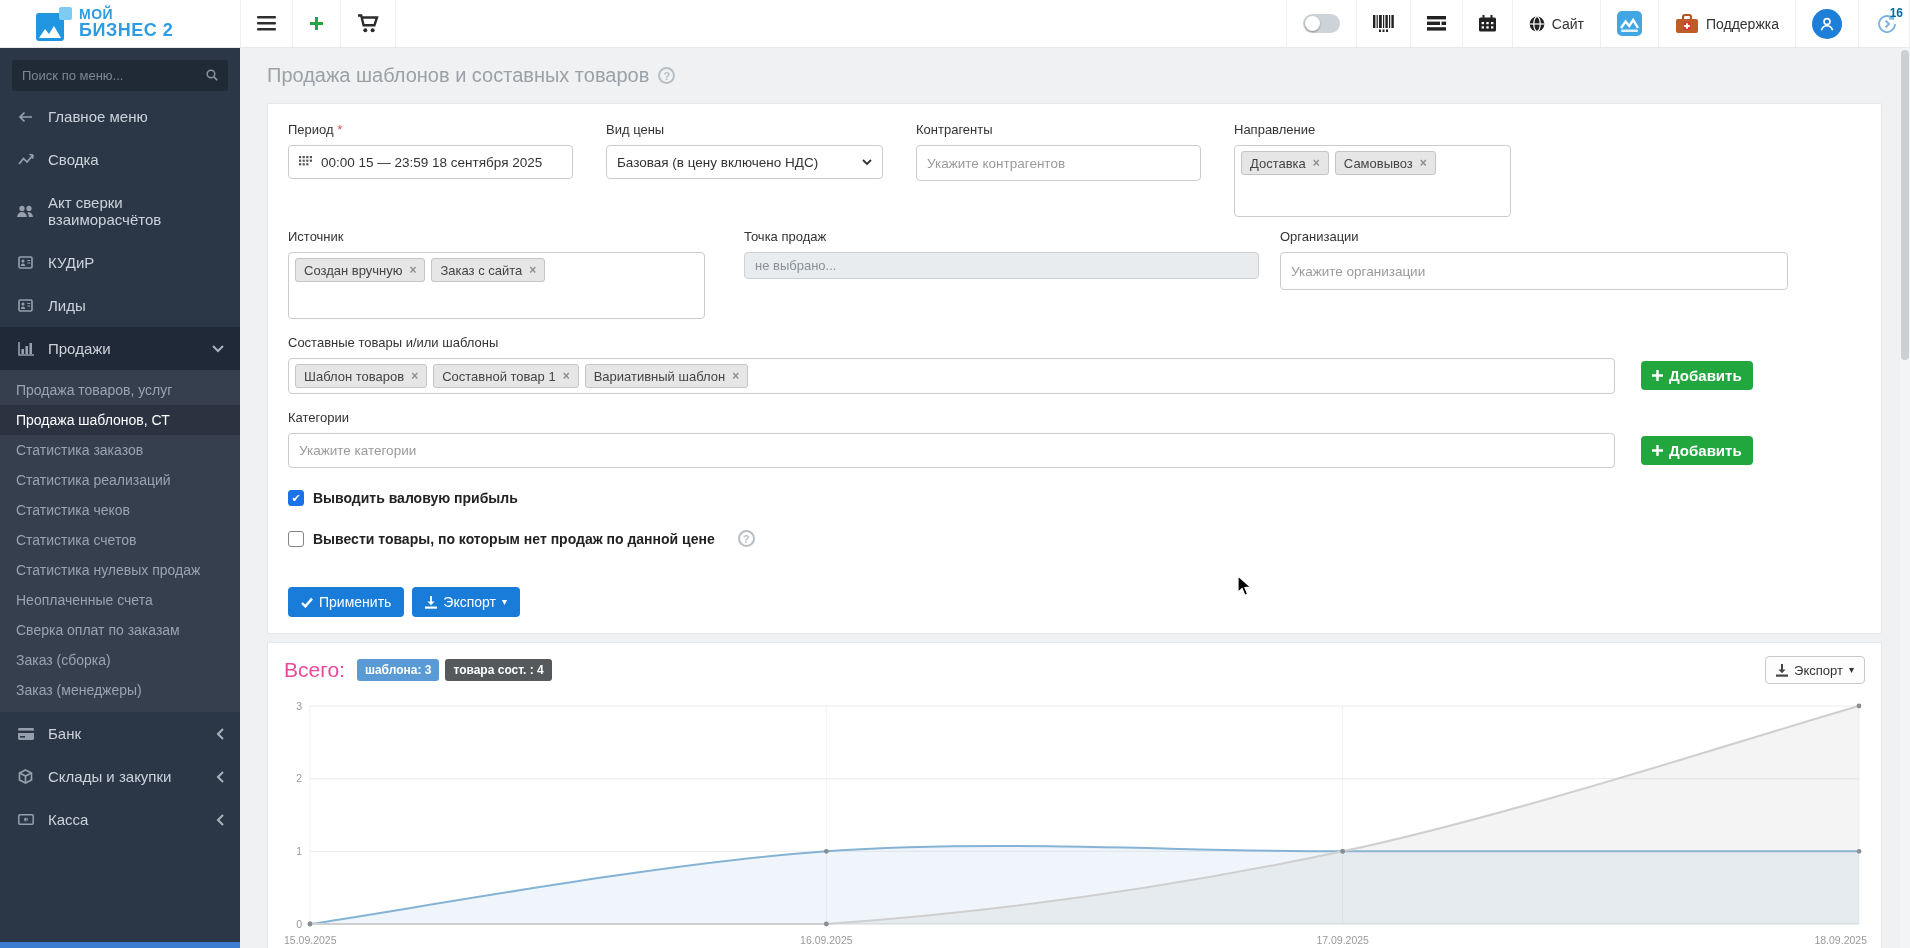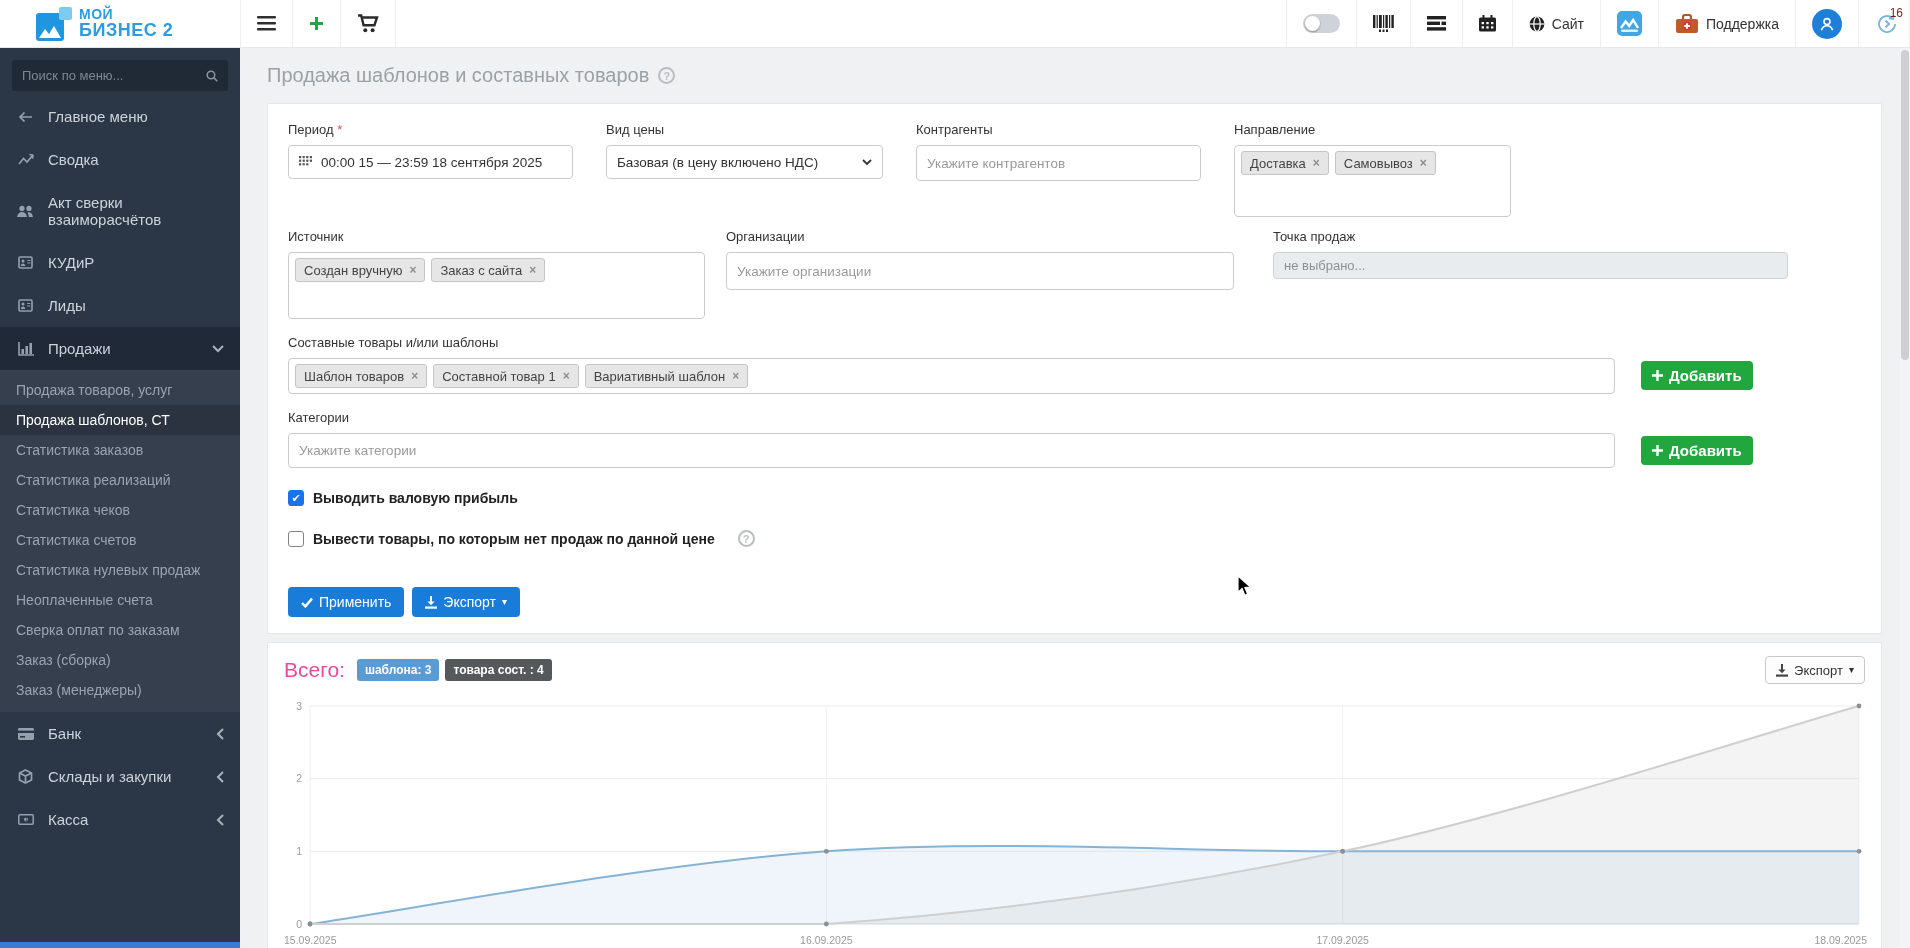--- a/index.html
+++ b/index.html
@@ -17,25 +17,25 @@
   .logo-l1{font-size:14px}
   .logo-l2{font-size:18px}
   .tb-group{display:flex;align-items:stretch}
   .tb-right{margin-left:auto}
   .tb-cell{display:flex;align-items:center;justify-content:center;gap:7px;padding:0 16px;border-left:1px solid #efefef;cursor:pointer;font-size:14px;color:#333}
   .tb-group .tb-cell:last-child{border-right:1px solid #efefef}
   .toggle{width:37px;height:19px;border-radius:10px;background:#ced3d9;position:relative}
   .toggle::after{content:"";position:absolute;left:2px;top:2px;width:15px;height:15px;border-radius:50%;background:#fff;box-shadow:0 1px 2px rgba(0,0,0,.35)}
   .avatar{width:30px;height:30px;border-radius:50%;background:#1d7fd8;display:flex;align-items:center;justify-content:center}
   .updates{position:relative;padding-right:10px}
-  .updates .count{position:absolute;top:6px;right:6px;color:#7f1d1d;font-weight:normal;font-size:12px}
+  .updates .count{position:absolute;top:6px;right:6px;color:#0369a1;font-weight:bold;font-size:12px}
 
   
   .sidebar{position:absolute;top:48px;left:0;bottom:0;width:240px;background:#2b3647;overflow:hidden;z-index:5}
-  .sb-search{margin:12px 12px 4px;background:#202a37;border-radius:3px;display:flex;align-items:center;padding:8px 10px;gap:8px}
+  .sb-search{margin:12px 12px 4px;background:#202a37;border-radius:3px;display:flex;padding:8px 10px;gap:8px}
   .sb-search input{flex:1;background:transparent;border:0;outline:0;color:#aab3bf;font-size:13px}
   .sb-search input::placeholder{color:#7d8794}
   .sb-item{display:flex;align-items:center;gap:13px;padding:13px 16px;color:#ccd3da;font-size:15px;cursor:pointer}
   .sb-item.open{background:#1f2937}
   .sb-ico{width:19px;display:flex;justify-content:center;flex:0 0 auto}
   .sb-chev{margin-left:auto;display:flex}
   .sb-sub{background:#353f4e;padding:5px 0 7px}
   .sb-sub-item{padding:7px 16px;color:#9aa4af;font-size:14px;cursor:pointer}
   .sb-sub-item.active{background:#2a333f;color:#fff}
   .sb-bottom{position:absolute;left:0;right:0;bottom:0;height:6px;background:#3c7cd0}
@@ -426,29 +426,29 @@
             <span class="tag">
               <span>Создан вручную</span>
               <span class="tag-x">×</span>
             </span>
             <span class="tag">
               <span>Заказ с сайта</span>
               <span class="tag-x">×</span>
             </span>
           </div>
       </div>
-      <div class="fcol org-col">
-        <label class="f-label">Организации</label>
-        <input class="text-input in-organizations" type="text" placeholder="Укажите организации" style="">
-      </div>
       <div class="fcol point-col">
         <label class="f-label">Точка продаж</label>
         <div class="disabled-field">
           <span>не выбрано...</span>
         </div>
+      </div>
+      <div class="fcol org-col">
+        <label class="f-label">Организации</label>
+        <input class="text-input in-organizations" type="text" placeholder="Укажите организации" style="">
       </div>
     </div>
 
     <div class="row3">
       <label class="f-label">Составные товары и/или шаблоны</label>
       <div class="frow">
         <div class="tagbox composite-box">
             <span class="tag">
               <span>Шаблон товаров</span>
               <span class="tag-x">×</span>

